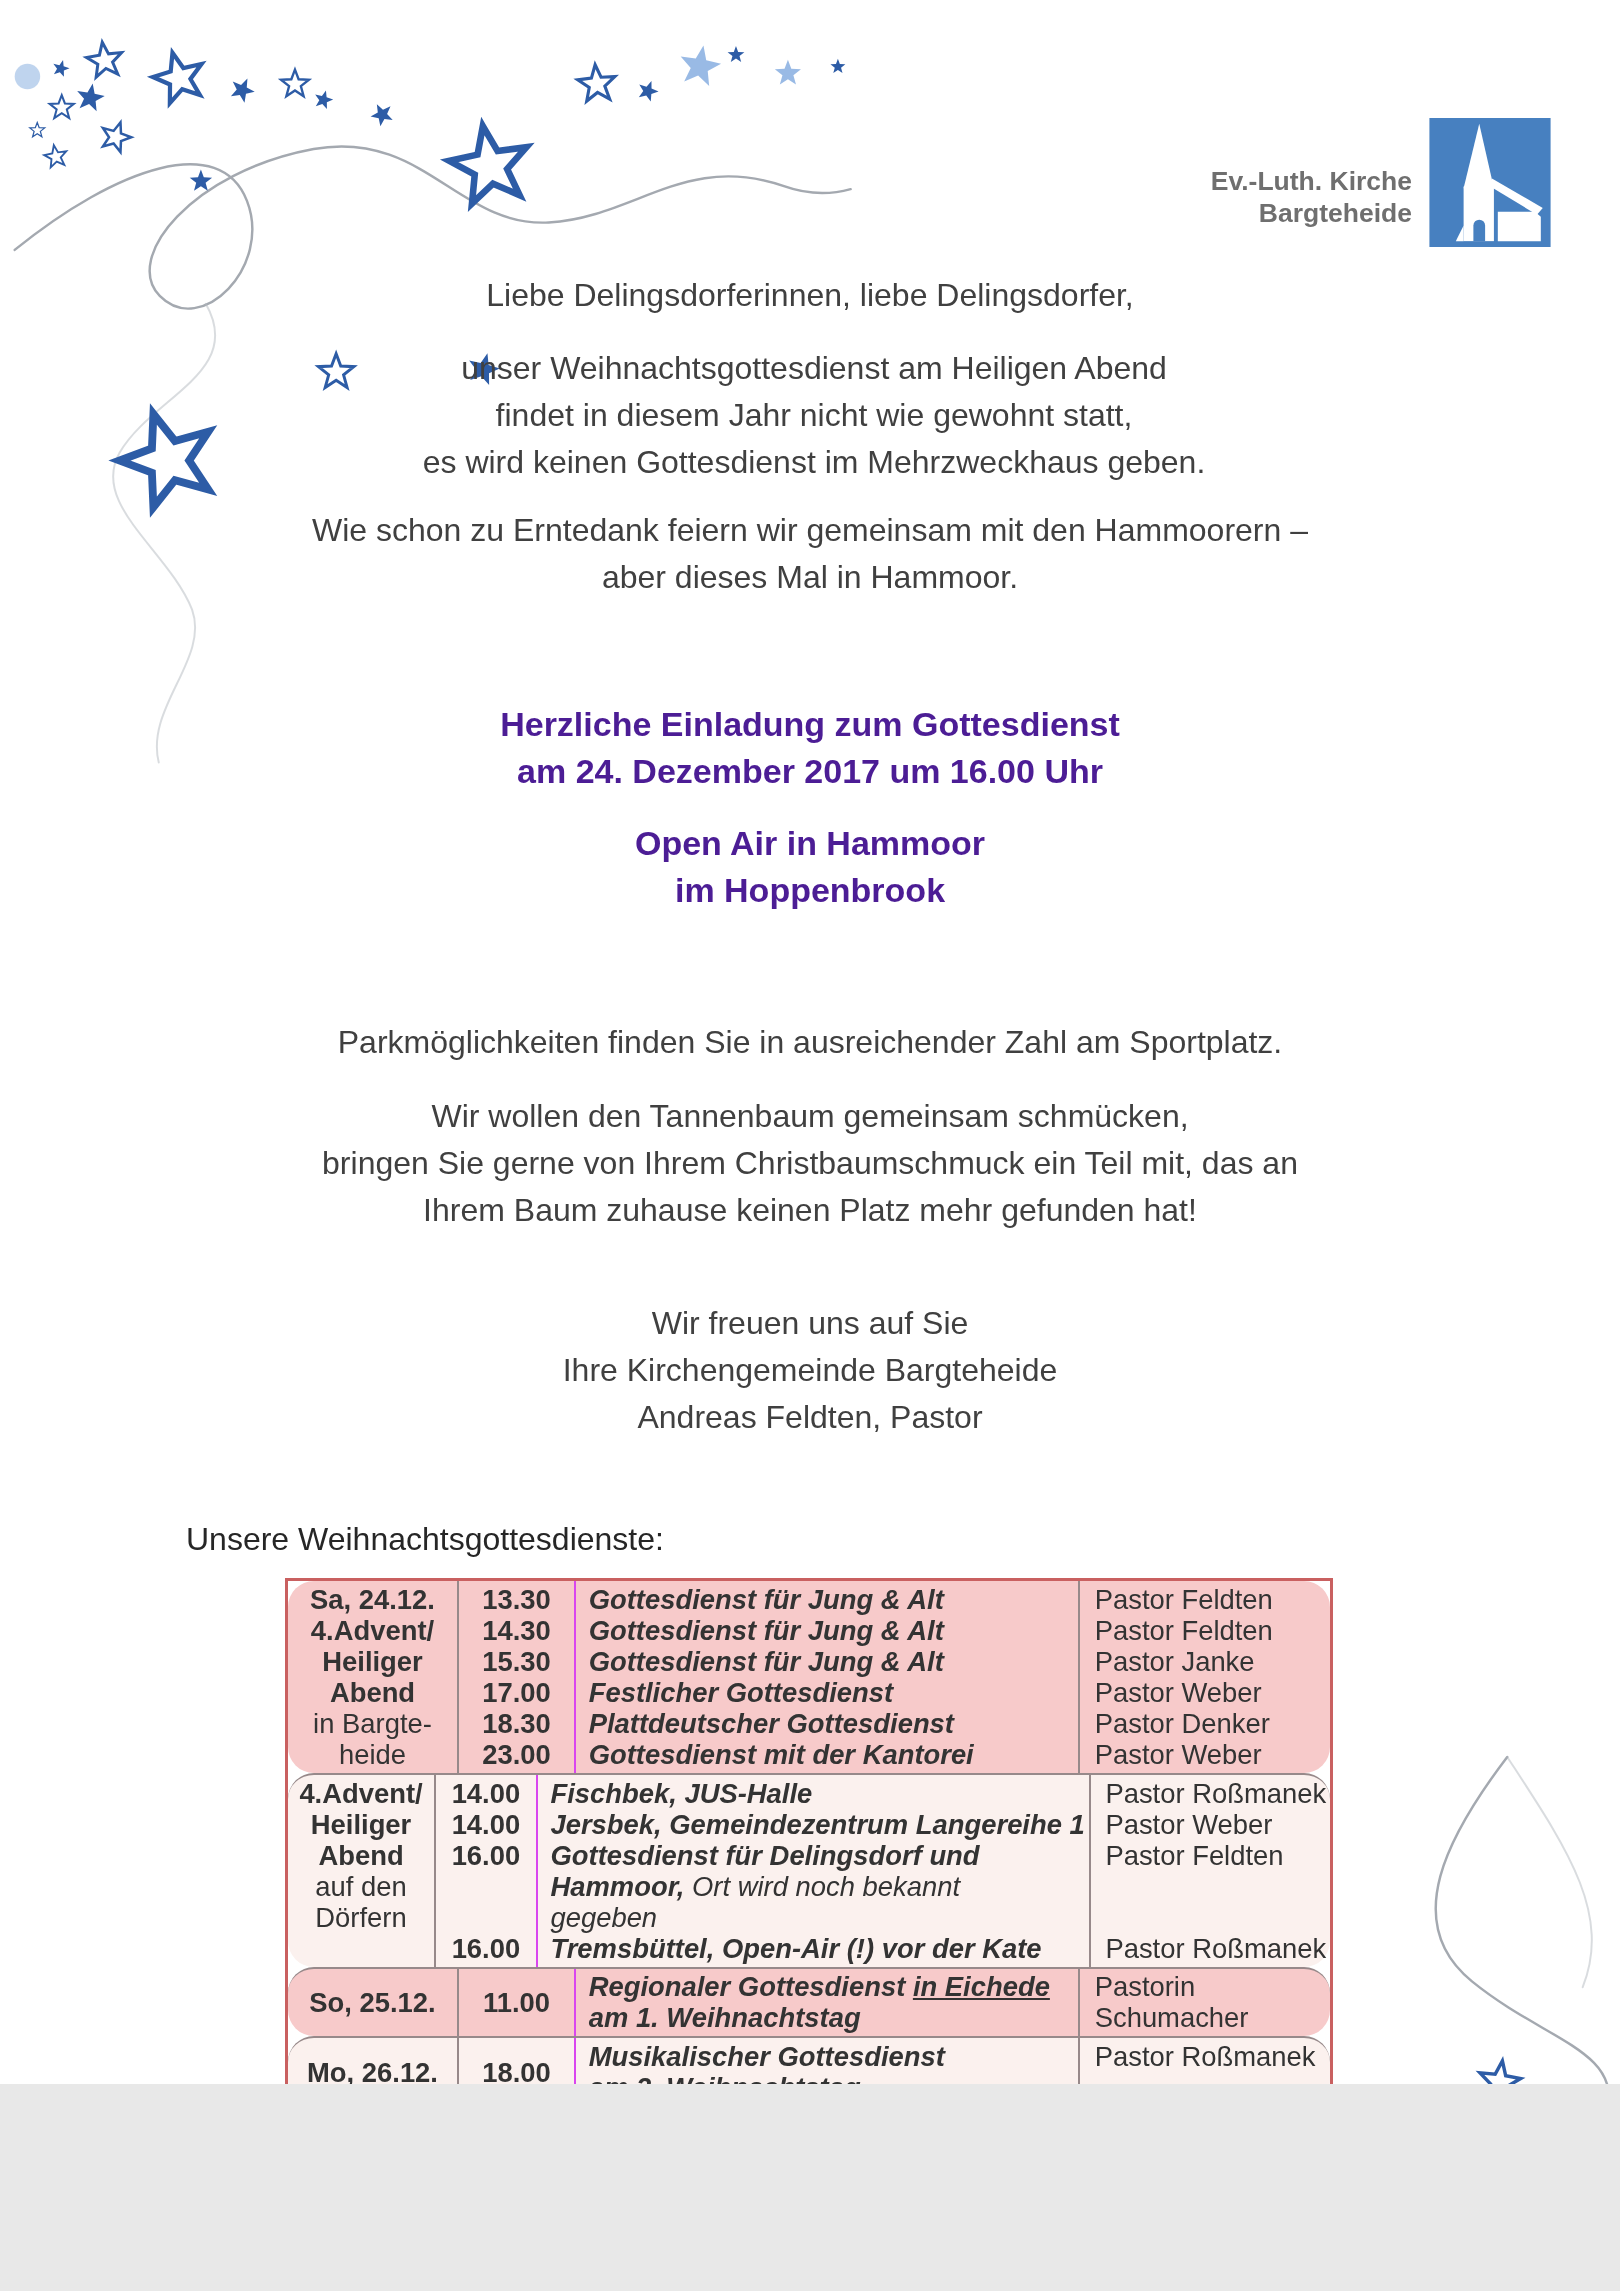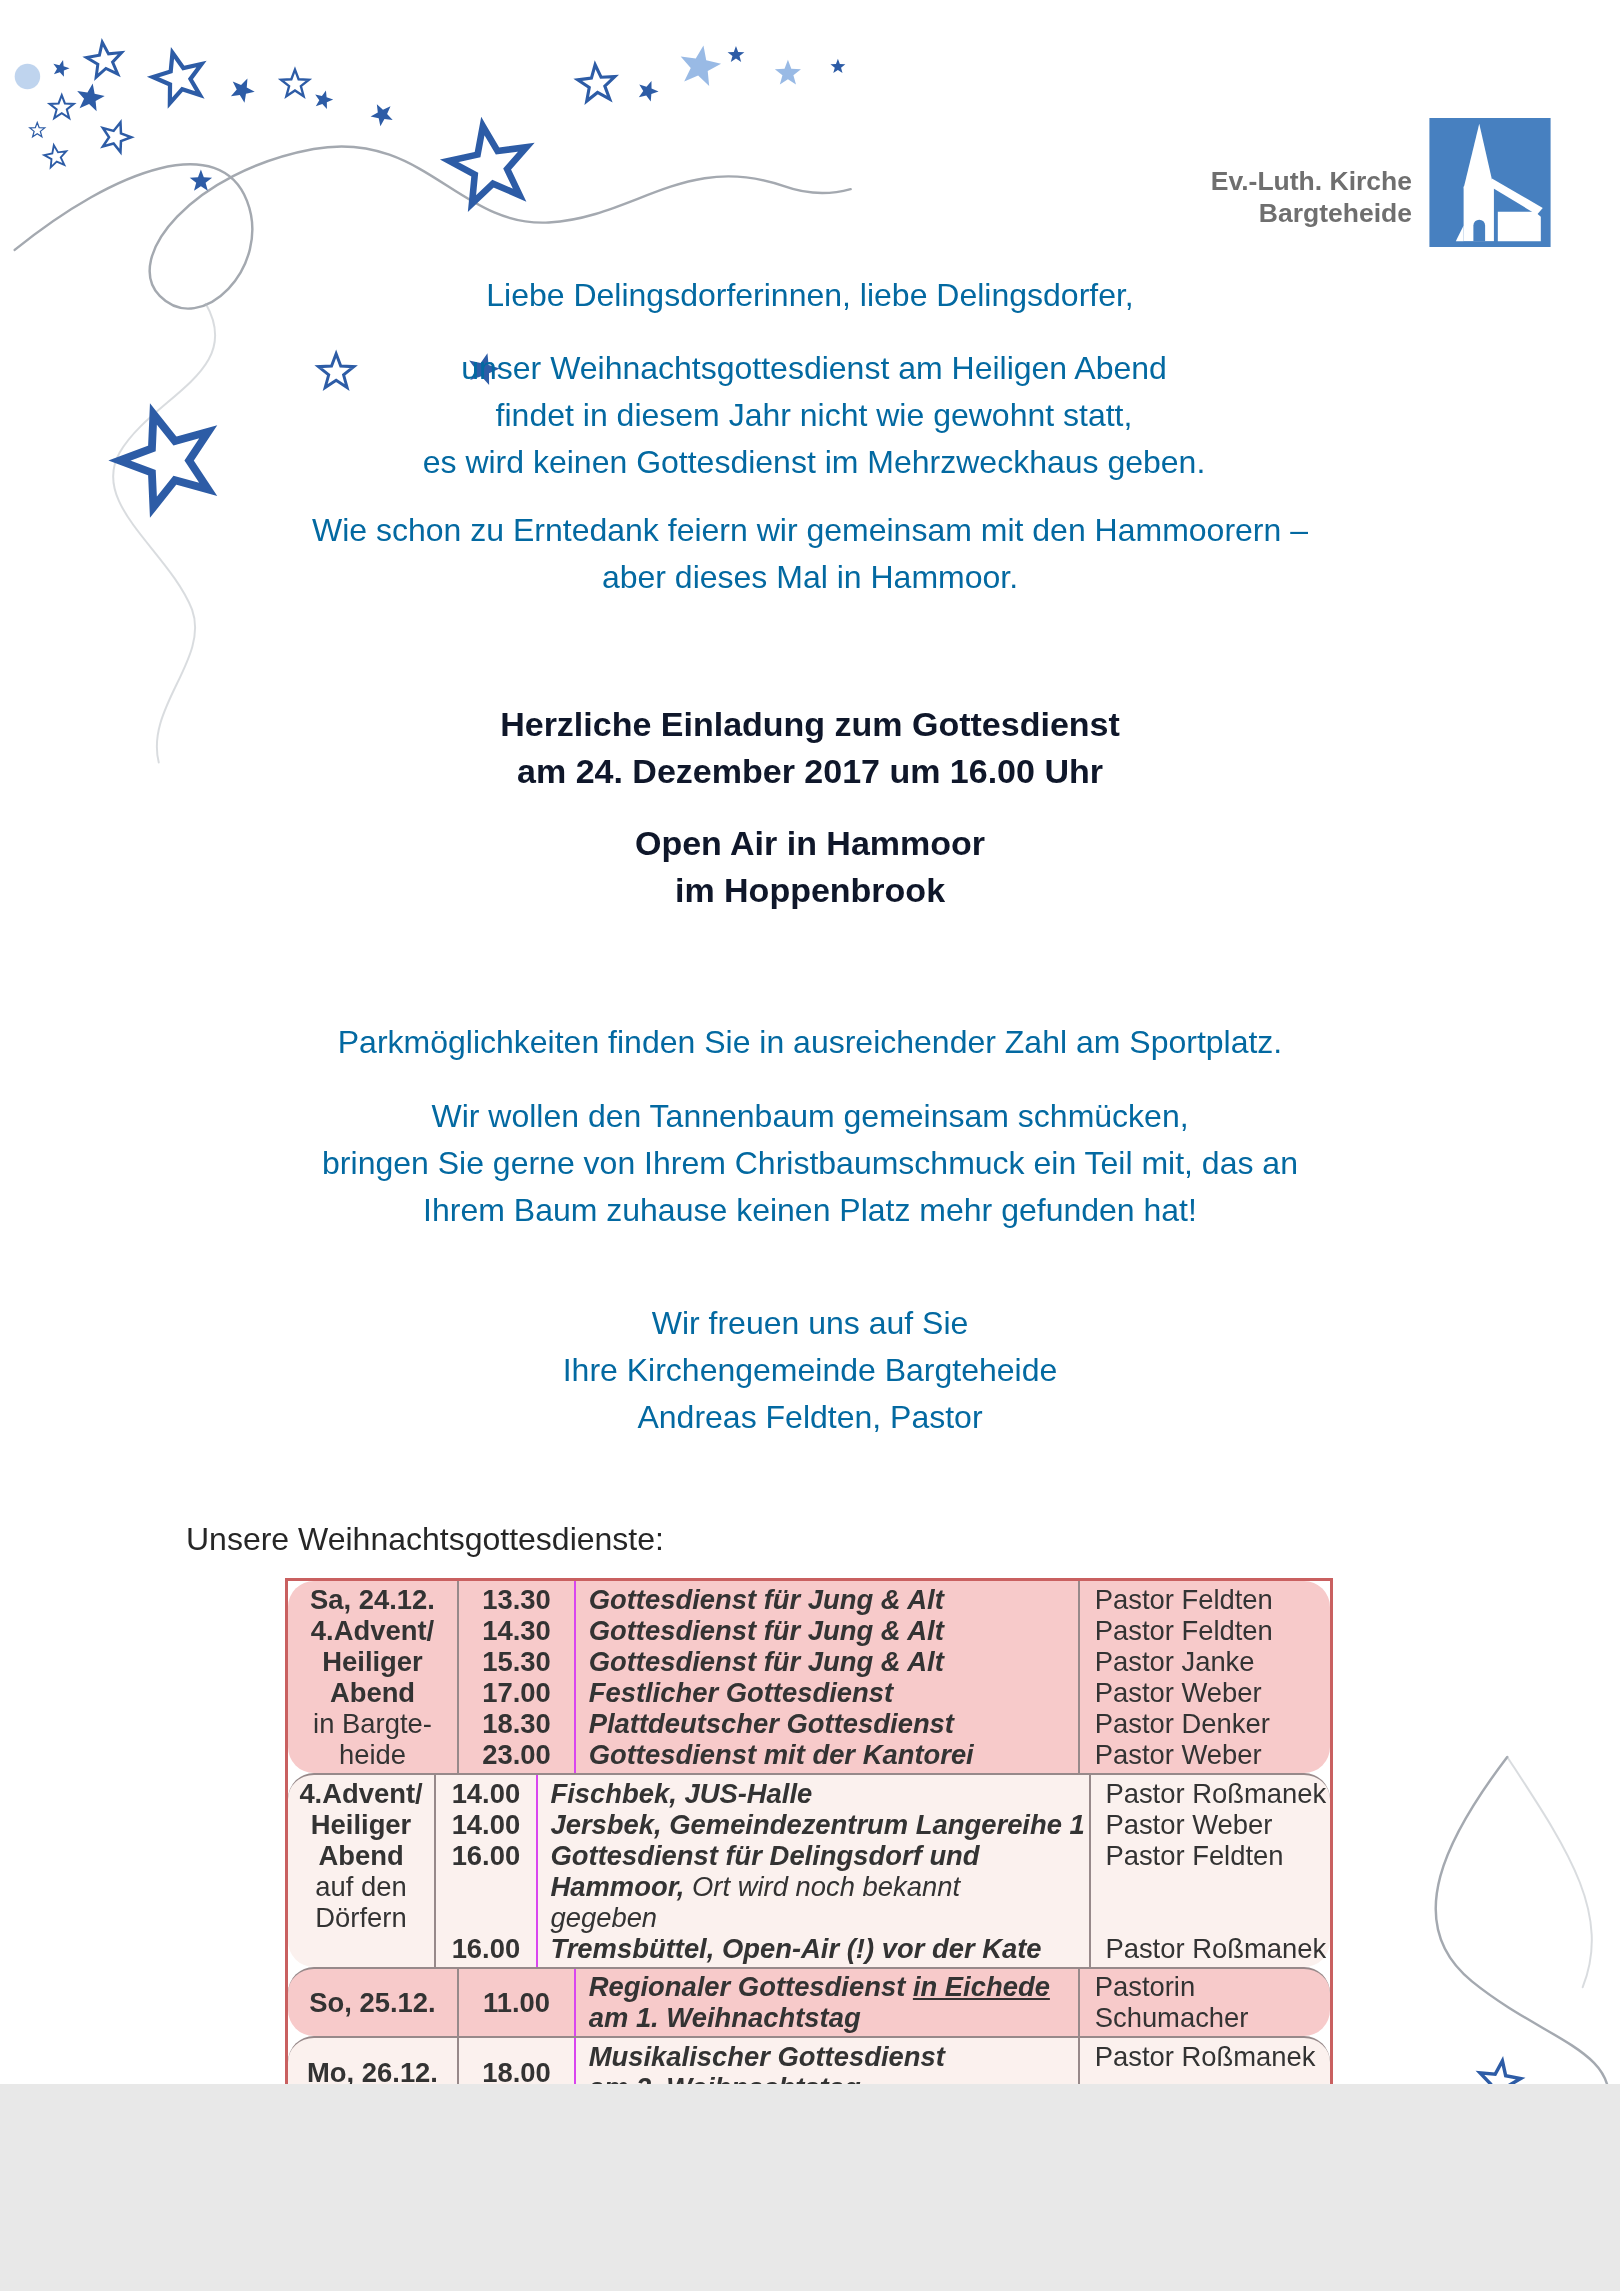--- a/index.html
+++ b/index.html
@@ -20,23 +20,23 @@
   .wave2{fill:none;stroke:#b4b9c0;stroke-width:2;stroke-linecap:round;opacity:.5;}
 
   .org{
     position:absolute;right:208px;top:165px;text-align:right;
     font-size:26.5px;line-height:32px;font-weight:bold;color:#6f6f6f;
   }
   .logo{position:absolute;left:1429px;top:118px;width:122px;height:129px;}
 
   .para{
     position:absolute;left:0;right:0;text-align:center;
-    font-size:32px;line-height:47px;color:#0369a1;
-  }
-  .para.bold-h{font-weight:bold;font-size:34px;color:#0f172a;}
+    font-size:32px;line-height:47px;color:#404040;
+  }
+  .para.bold-h{font-weight:bold;font-size:34px;color:#4c1d95;}
   .p-greeting{top:272px;}
   .p-announce{top:345px;padding-left:8px;}
   .p-erntedank{top:507px;}
   .p-invite{top:701px;}
   .p-location{top:820px;}
   .p-parking{top:1019px;}
   .p-tree{top:1093px;}
   .p-closing{top:1300px;}
 
   .label{

